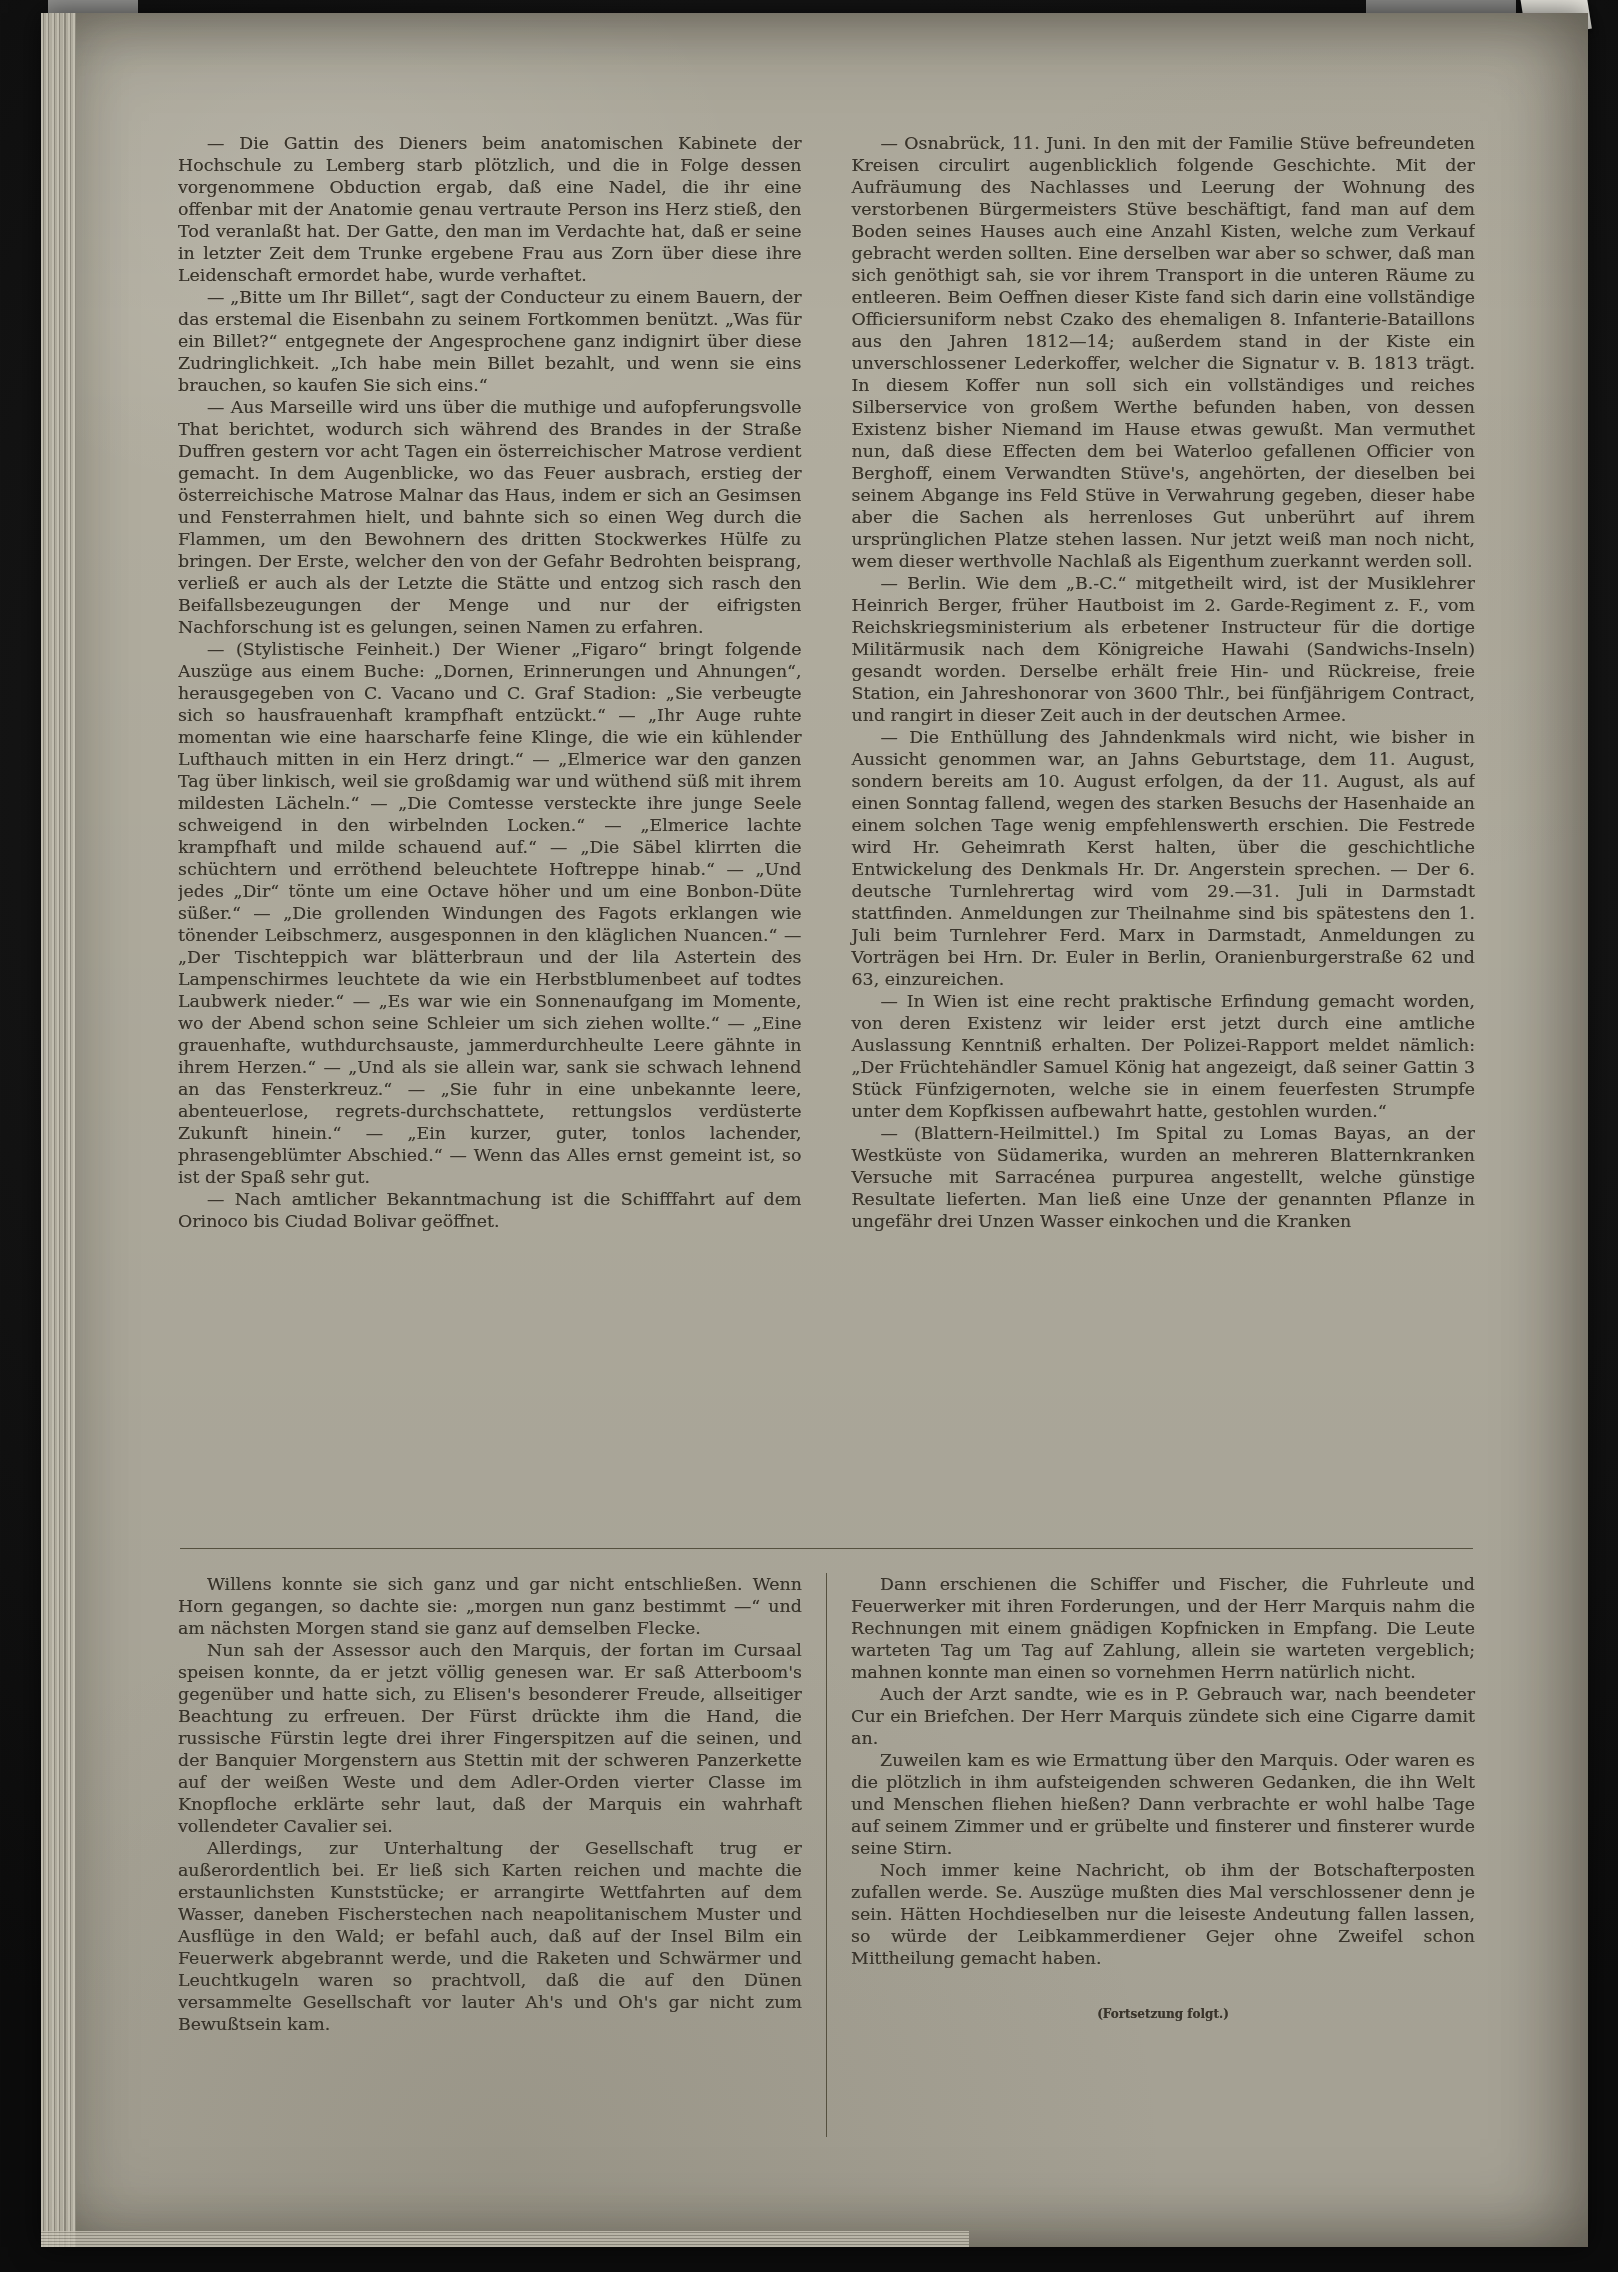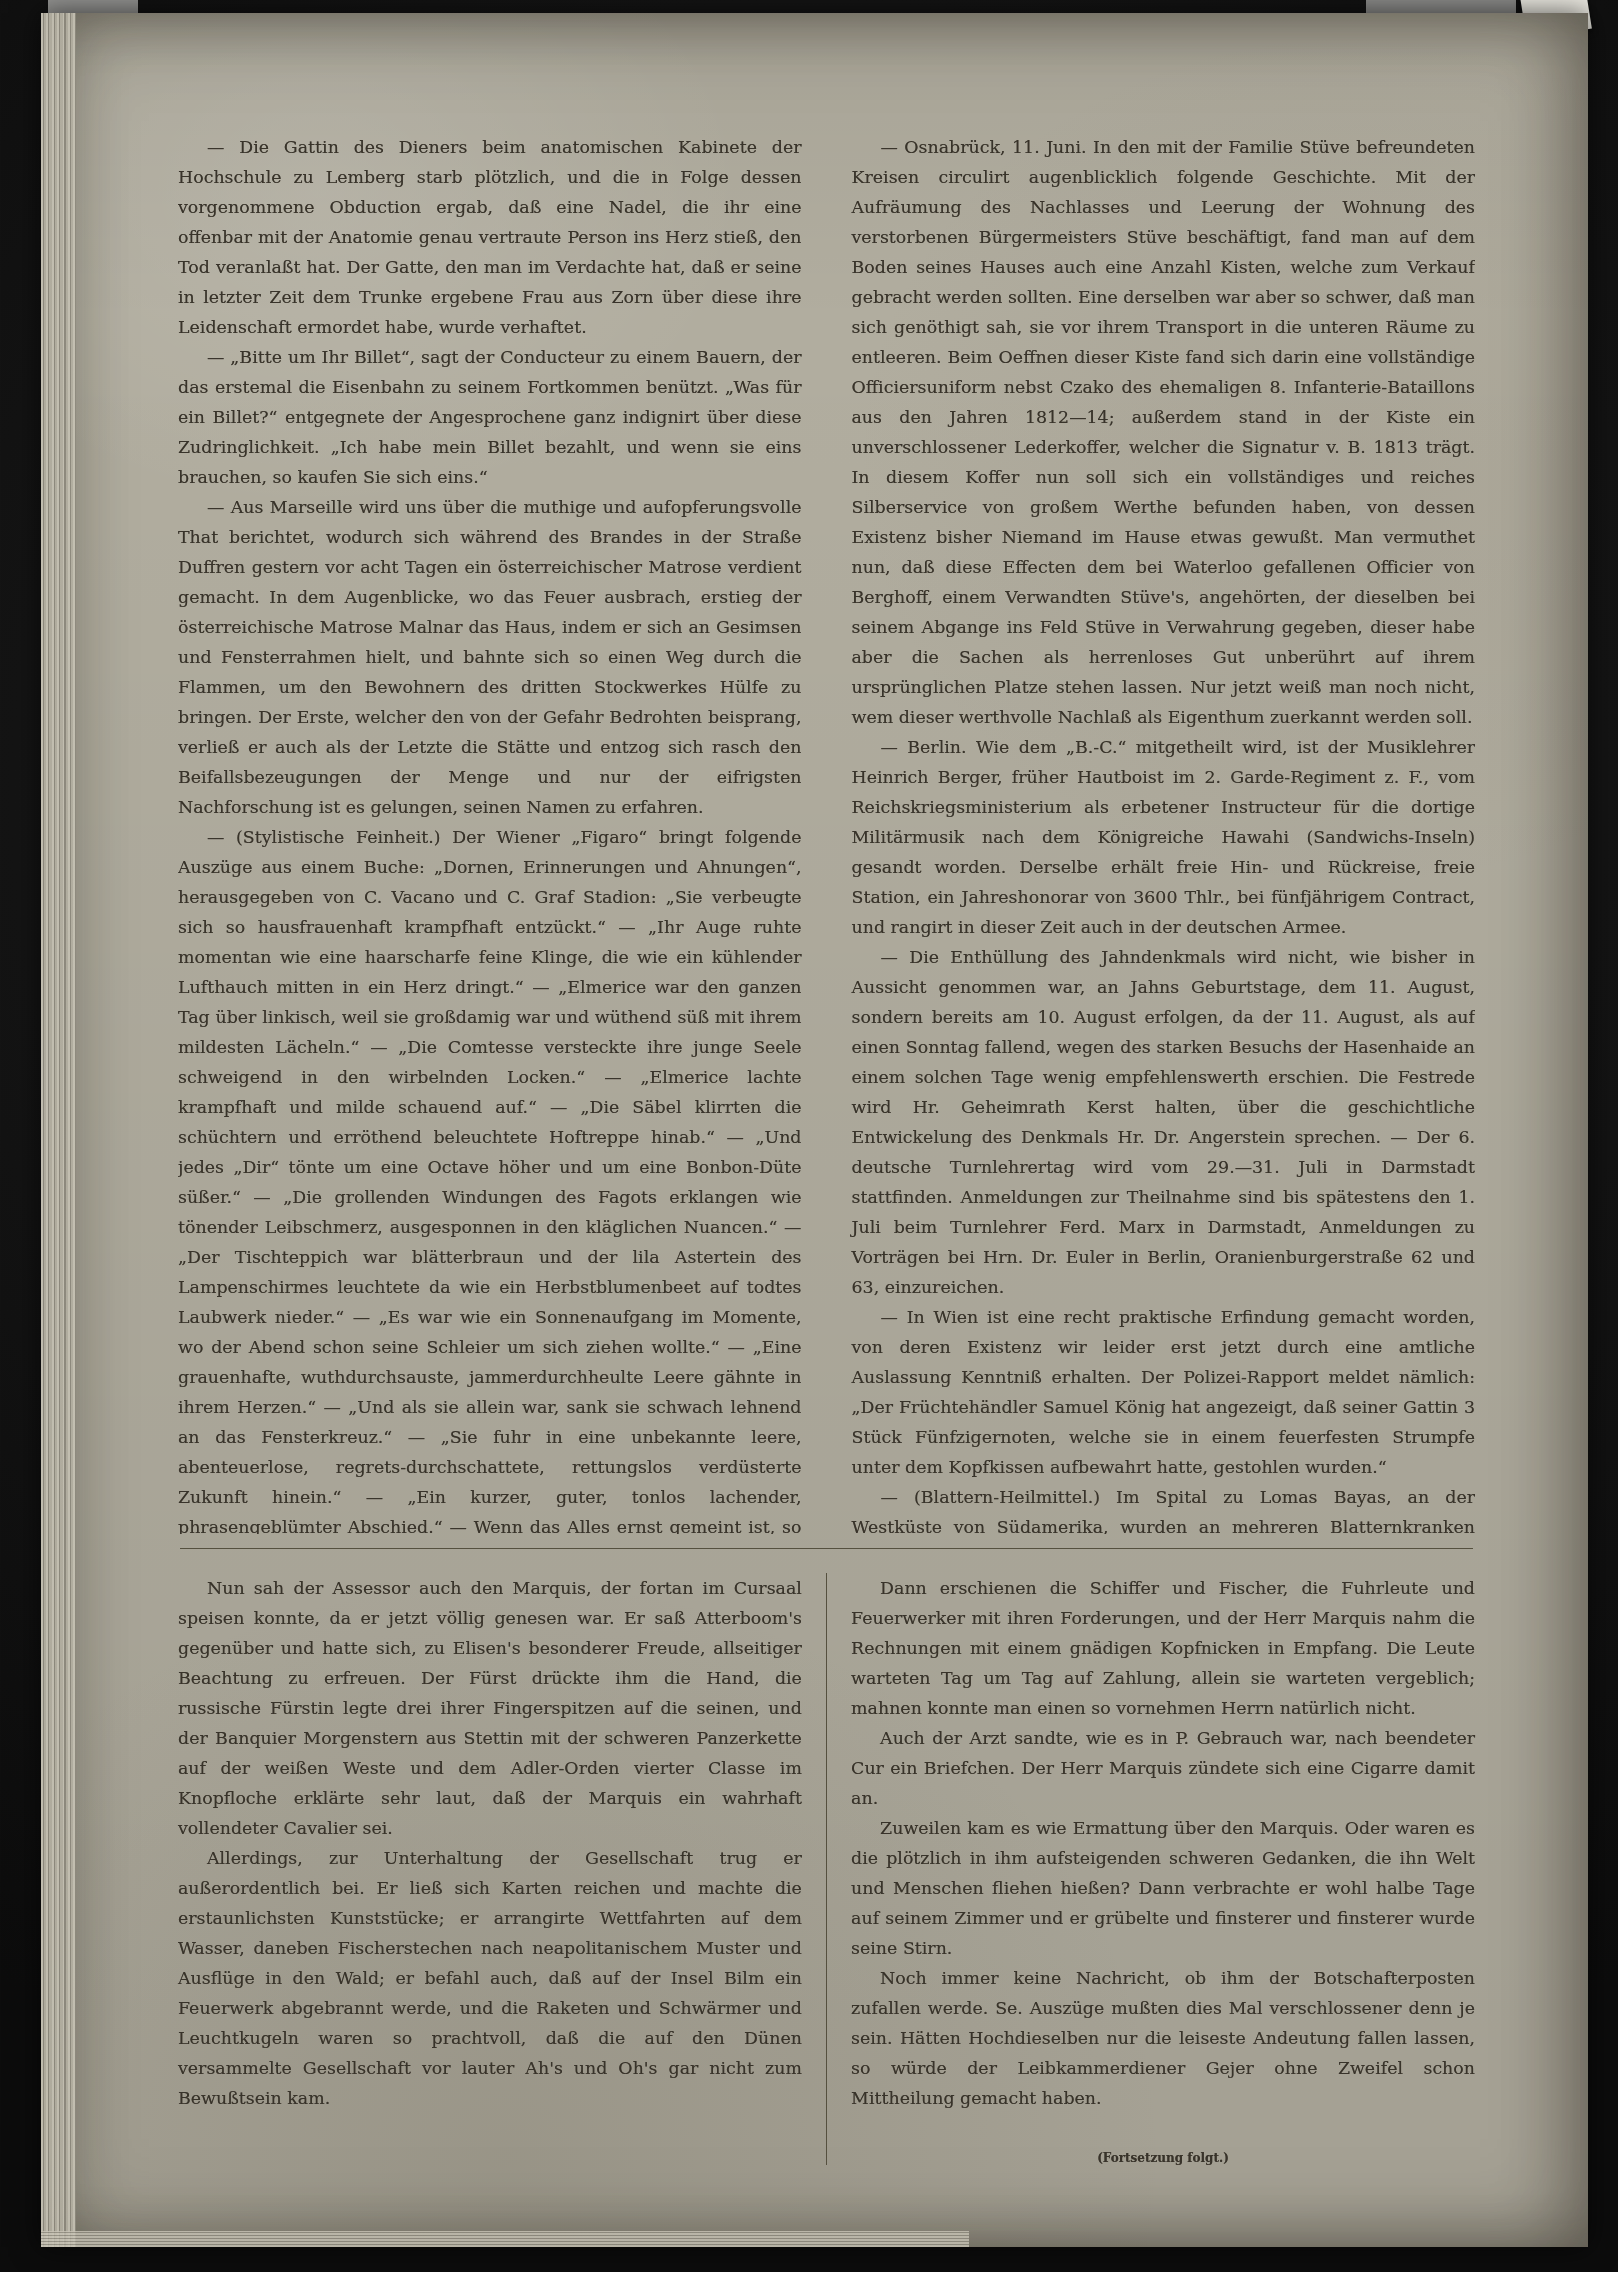--- a/index.html
+++ b/index.html
@@ -46,21 +46,21 @@
     position: absolute; left: 0; bottom: 0; right: 40%; height: 15.6px; opacity: .8;
     background: repeating-linear-gradient(0deg,
       #c8c4b6 0px, #c8c4b6 1.8px,
       #908c80 1.8px, #908c80 3px);
   }
   .content { position: absolute; left: 137px; top: 119px; width: 1297px; }
   .cols { display: flex; gap: 50px; }
   .col { flex: 1 1 0; min-width: 0; }
   p.item, p.story {
     margin: 0; text-indent: 29px;
-    font-size: 17.4px; line-height: 30px;
+    font-size: 17.4px; line-height: 22px;
     text-align: justify;
     color: #38332a;
     text-shadow: 0 0 0.6px rgba(56,51,42,0.55);
   }
   .news-section { height: 1402px; overflow: hidden; }
   .section-divider { height: 0; border-top: 1.8px solid #55503f; margin: 14.4px 2.4px 24px; }
   .feuilleton-section { display: flex; position: relative; min-height: 564px; }
   .feuilleton-section .col { flex: 1 1 0; min-width: 0; }
   .column-divider { width: 1.2px; background: #55503f; margin: 0 24px; align-self: stretch; }
   p.footer-line {
@@ -96,20 +96,21 @@
         <p class="item">—  Die Enthüllung des Jahndenkmals wird nicht, wie bisher in Aussicht genommen war, an Jahns Geburtstage, dem 11. August, sondern bereits am 10. August erfolgen, da der 11. August, als auf einen Sonntag fallend, wegen des starken Besuchs der Hasenhaide an einem solchen Tage wenig empfehlenswerth erschien. Die Festrede wird Hr. Geheimrath Kerst halten, über die geschichtliche Entwickelung des Denkmals Hr. Dr. Angerstein sprechen. — Der 6. deutsche Turnlehrertag wird vom 29.—31. Juli in Darmstadt stattfinden. Anmeldungen zur Theilnahme sind bis spätestens den 1. Juli beim Turnlehrer Ferd. Marx in Darmstadt, Anmeldungen zu Vorträgen bei Hrn. Dr. Euler in Berlin, Oranienburgerstraße 62 und 63, einzureichen.</p>
         <p class="item">—  In Wien ist eine recht praktische Erfindung gemacht worden, von deren Existenz wir leider erst jetzt durch eine amtliche Auslassung Kenntniß erhalten. Der Polizei-Rapport meldet nämlich: „Der Früchtehändler Samuel König hat angezeigt, daß seiner Gattin 3 Stück Fünfzigernoten, welche sie in einem feuerfesten Strumpfe unter dem Kopfkissen aufbewahrt hatte, gestohlen wurden.“</p>
         <p class="item">—  (Blattern-Heilmittel.)  Im Spital zu Lomas Bayas, an der Westküste von Südamerika, wurden an mehreren Blatternkranken Versuche mit Sarracénea purpurea angestellt, welche günstige Resultate lieferten. Man ließ eine Unze der genannten Pflanze in ungefähr drei Unzen Wasser einkochen und die Kranken</p>
       </div>
     </section>
 
     <div class="section-divider"></div>
 
     <section class="feuilleton-section">
       <div class="col">
+        <p class="story">Willens konnte sie sich ganz und gar nicht entschließen. Wenn Horn gegangen, so dachte sie: „morgen nun ganz bestimmt —“ und am nächsten Morgen stand sie ganz auf demselben Flecke.</p>
         <p class="story">Nun sah der Assessor auch den Marquis, der fortan im Cursaal speisen konnte, da er jetzt völlig genesen war. Er saß Atterboom's gegenüber und hatte sich, zu Elisen's besonderer Freude, allseitiger Beachtung zu erfreuen. Der Fürst drückte ihm die Hand, die russische Fürstin legte drei ihrer Fingerspitzen auf die seinen, und der Banquier Morgenstern aus Stettin mit der schweren Panzerkette auf der weißen Weste und dem Adler-Orden vierter Classe im Knopfloche erklärte sehr laut, daß der Marquis ein wahrhaft vollendeter Cavalier sei.</p>
         <p class="story">Allerdings, zur Unterhaltung der Gesellschaft trug er außerordentlich bei. Er ließ sich Karten reichen und machte die erstaunlichsten Kunststücke; er arrangirte Wettfahrten auf dem Wasser, daneben Fischerstechen nach neapolitanischem Muster und Ausflüge in den Wald; er befahl auch, daß auf der Insel Bilm ein Feuerwerk abgebrannt werde, und die Raketen und Schwärmer und Leuchtkugeln waren so prachtvoll, daß die auf den Dünen versammelte Gesellschaft vor lauter Ah's und Oh's gar nicht zum Bewußtsein kam.</p>
       </div>
       <div class="column-divider"></div>
       <div class="col">
         <p class="story">Dann erschienen die Schiffer und Fischer, die Fuhrleute und Feuerwerker mit ihren Forderungen, und der Herr Marquis nahm die Rechnungen mit einem gnädigen Kopfnicken in Empfang. Die Leute warteten Tag um Tag auf Zahlung, allein sie warteten vergeblich; mahnen konnte man einen so vornehmen Herrn natürlich nicht.</p>
         <p class="story">Auch der Arzt sandte, wie es in P. Gebrauch war, nach beendeter Cur ein Briefchen. Der Herr Marquis zündete sich eine Cigarre damit an.</p>
         <p class="story">Zuweilen kam es wie Ermattung über den Marquis. Oder waren es die plötzlich in ihm aufsteigenden schweren Gedanken, die ihn Welt und Menschen fliehen hießen? Dann verbrachte er wohl halbe Tage auf seinem Zimmer und er grübelte und finsterer und finsterer wurde seine Stirn.</p>
         <p class="story">Noch immer keine Nachricht, ob ihm der Botschafterposten zufallen werde. Se. Auszüge mußten dies Mal verschlossener denn je sein. Hätten Hochdieselben nur die leiseste Andeutung fallen lassen, so würde der Leibkammerdiener Gejer ohne Zweifel schon Mittheilung gemacht haben.</p>
         <p class="footer-line">(Fortsetzung folgt.)</p>

